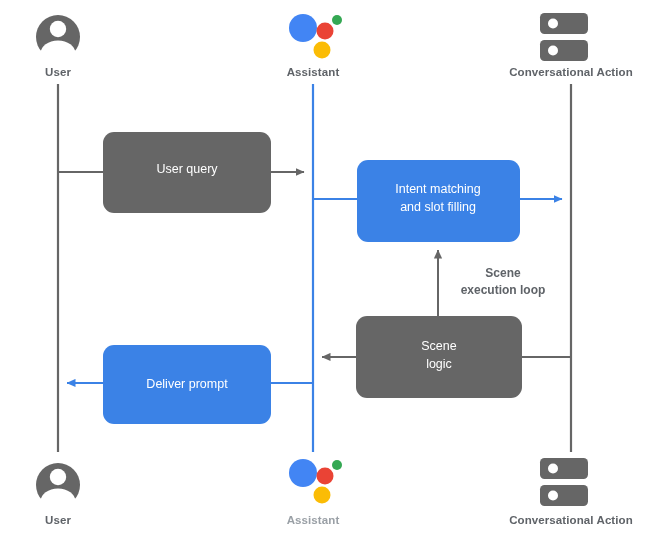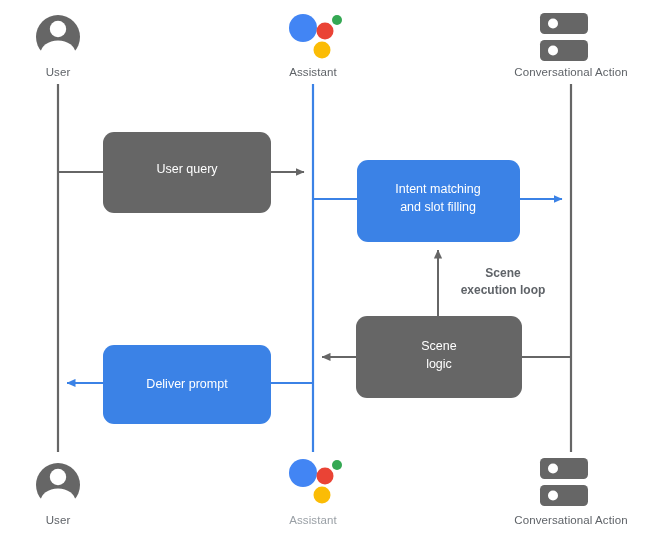--- a/index.html
+++ b/index.html
@@ -21,21 +21,21 @@
     position: absolute;
     left: 0;
     top: 0;
     width: 659px;
     height: 537px;
   }
   .actor-label {
     position: absolute;
     text-align: center;
     font-size: 11.5px;
-    font-weight: normal;
+    font-weight: bold;
     letter-spacing: 0.1px;
     color: #5f6368;
     white-space: nowrap;
   }
   .actor-label.muted {
     color: #9aa0a6;
   }
   .node-text {
     font-size: 12.5px;
     fill: #ffffff;

